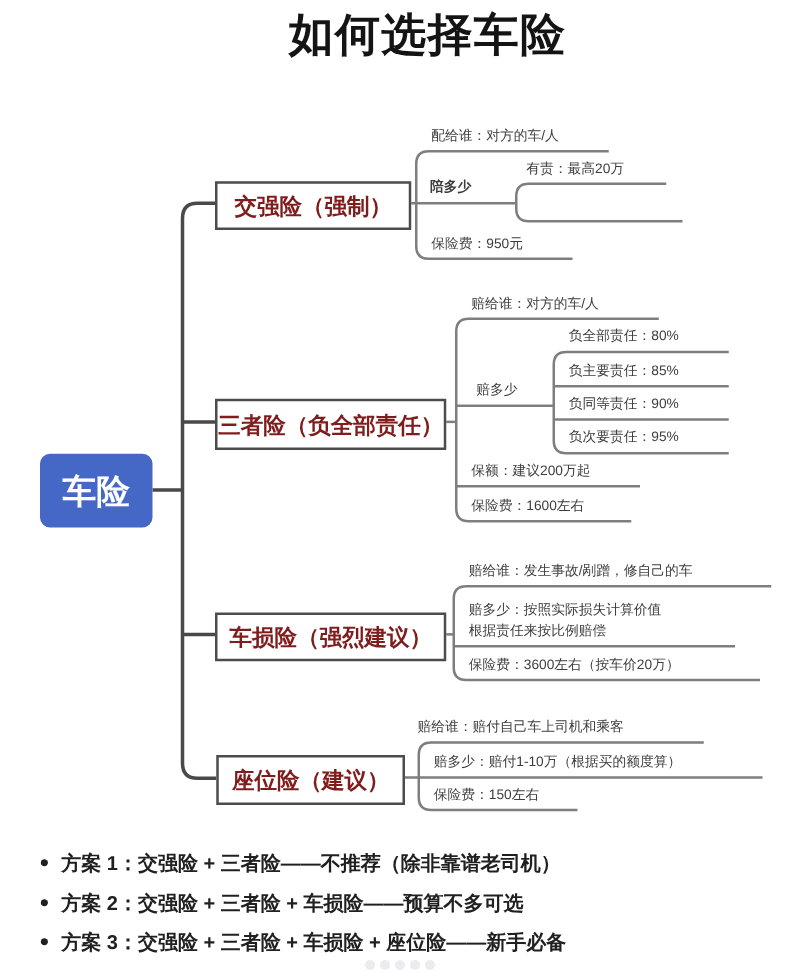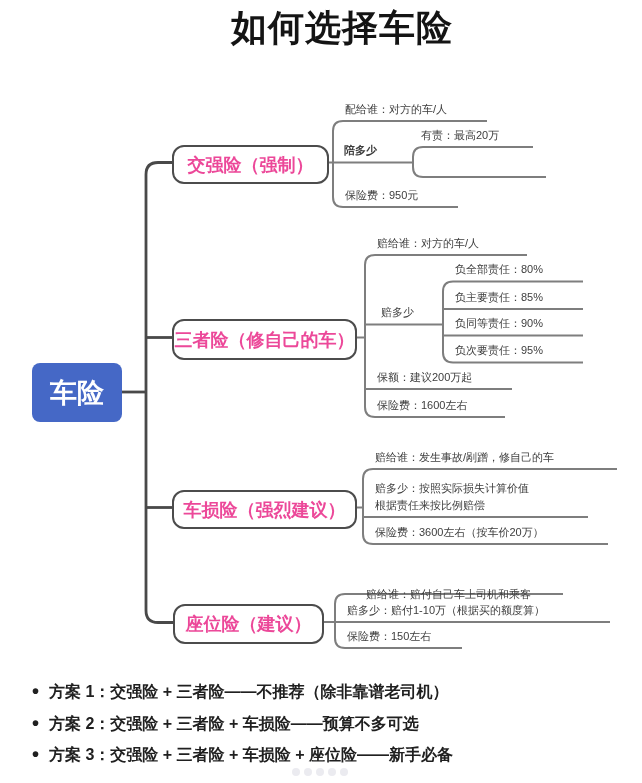--- a/index.html
+++ b/index.html
@@ -15,22 +15,22 @@
   .wire{fill:none;stroke:var(--line,#7e7e7e);stroke-width:2;}
   .wire.thick{stroke:var(--trunk,#494949);stroke-width:2.8;}
   .root-node{
     position:absolute;left:32px;top:363px;width:90px;height:59px;
     background:var(--root-bg,#4568c6);color:var(--root-text,#ffffff);
     border-radius:8px;display:flex;align-items:center;justify-content:center;
     font-size:27px;font-weight:bold;
   }
   .branch-box{
     position:absolute;background:#fff;border:2px solid var(--box-border,#4c4c4c);
-    border-radius:12px;display:flex;align-items:center;justify-content:center;
-    font-size:18px;font-weight:bold;color:#ec4899;white-space:nowrap;
+    border-radius:0;display:flex;align-items:center;justify-content:center;
+    font-size:18px;font-weight:bold;color:#7f1d1d;white-space:nowrap;
   }
   .mm-label{
     position:absolute;font-size:11px;line-height:20px;color:var(--node-text,#3d3d3d);
     white-space:nowrap;
   }
   .mm-label.two-line{white-space:pre-line;line-height:17px;}
   .plans{position:absolute;left:30px;top:676px;width:600px;margin:0;padding:0;list-style:none;}
   .plans li{
     display:flex;align-items:flex-start;font-size:16px;font-weight:bold;color:#202020;
     line-height:31.5px;white-space:nowrap;
@@ -70,21 +70,21 @@
     <path class="wire" d="M363 517 H588"></path>
 
     <path class="wire" d="M563 594 H345 Q335 594 335 604 V638 Q335 648 345 648 H462"></path>
     <path class="wire" d="M320 622 H335"></path>
     <path class="wire" d="M335 622 H610"></path>
   </svg>
 
   <div class="root-node">车险</div>
 
   <div class="branch-box" style="left:172px;top:145px;width:153px;height:35px;">交强险（强制）</div>
-  <div class="branch-box" style="left:172px;top:319px;width:181px;height:37px;">三者险（修自己的车）</div>
+  <div class="branch-box" style="left:172px;top:319px;width:181px;height:37px;">三者险（负全部责任）</div>
   <div class="branch-box" style="left:172px;top:490px;width:181px;height:35px;">车损险（强烈建议）</div>
   <div class="branch-box" style="left:173px;top:604px;width:147px;height:36px;">座位险（建议）</div>
 
   <div class="mm-label" style="left:345px;top:99px;">配给谁：对方的车/人</div>
   <div class="mm-label" style="left:344px;top:140px;font-weight:bold;">陪多少</div>
   <div class="mm-label" style="left:421px;top:125px;">有责：最高20万</div>
   <div class="mm-label" style="left:345px;top:185px;">保险费：950元</div>
 
   <div class="mm-label" style="left:377px;top:233px;">赔给谁：对方的车/人</div>
   <div class="mm-label" style="left:381px;top:302px;">赔多少</div>
@@ -93,21 +93,21 @@
   <div class="mm-label" style="left:455px;top:313px;">负同等责任：90%</div>
   <div class="mm-label" style="left:455px;top:340px;">负次要责任：95%</div>
   <div class="mm-label" style="left:377px;top:367px;">保额：建议200万起</div>
   <div class="mm-label" style="left:377px;top:395px;">保险费：1600左右</div>
 
   <div class="mm-label" style="left:375px;top:447px;">赔给谁：发生事故/剐蹭，修自己的车</div>
   <div class="mm-label two-line" style="left:375px;top:480px;">赔多少：按照实际损失计算价值
 根据责任来按比例赔偿</div>
   <div class="mm-label" style="left:375px;top:522px;text-align:right;">保险费：3600左右（按车价20万）</div>
 
-  <div class="mm-label" style="left:366px;top:572px;margin-top:12px;">赔给谁：赔付自己车上司机和乘客</div>
+  <div class="mm-label" style="left:334px;top:572px;">赔给谁：赔付自己车上司机和乘客</div>
   <div class="mm-label" style="left:347px;top:600px;">赔多少：赔付1-10万（根据买的额度算）</div>
   <div class="mm-label" style="left:347px;top:626px;">保险费：150左右</div>
 
   <ul class="plans">
     <li>方案 1：交强险 + 三者险——不推荐（除非靠谱老司机）</li>
     <li>方案 2：交强险 + 三者险 + 车损险——预算不多可选</li>
     <li>方案 3：交强险 + 三者险 + 车损险 + 座位险——新手必备</li>
   </ul>
 
   <div class="dots">

